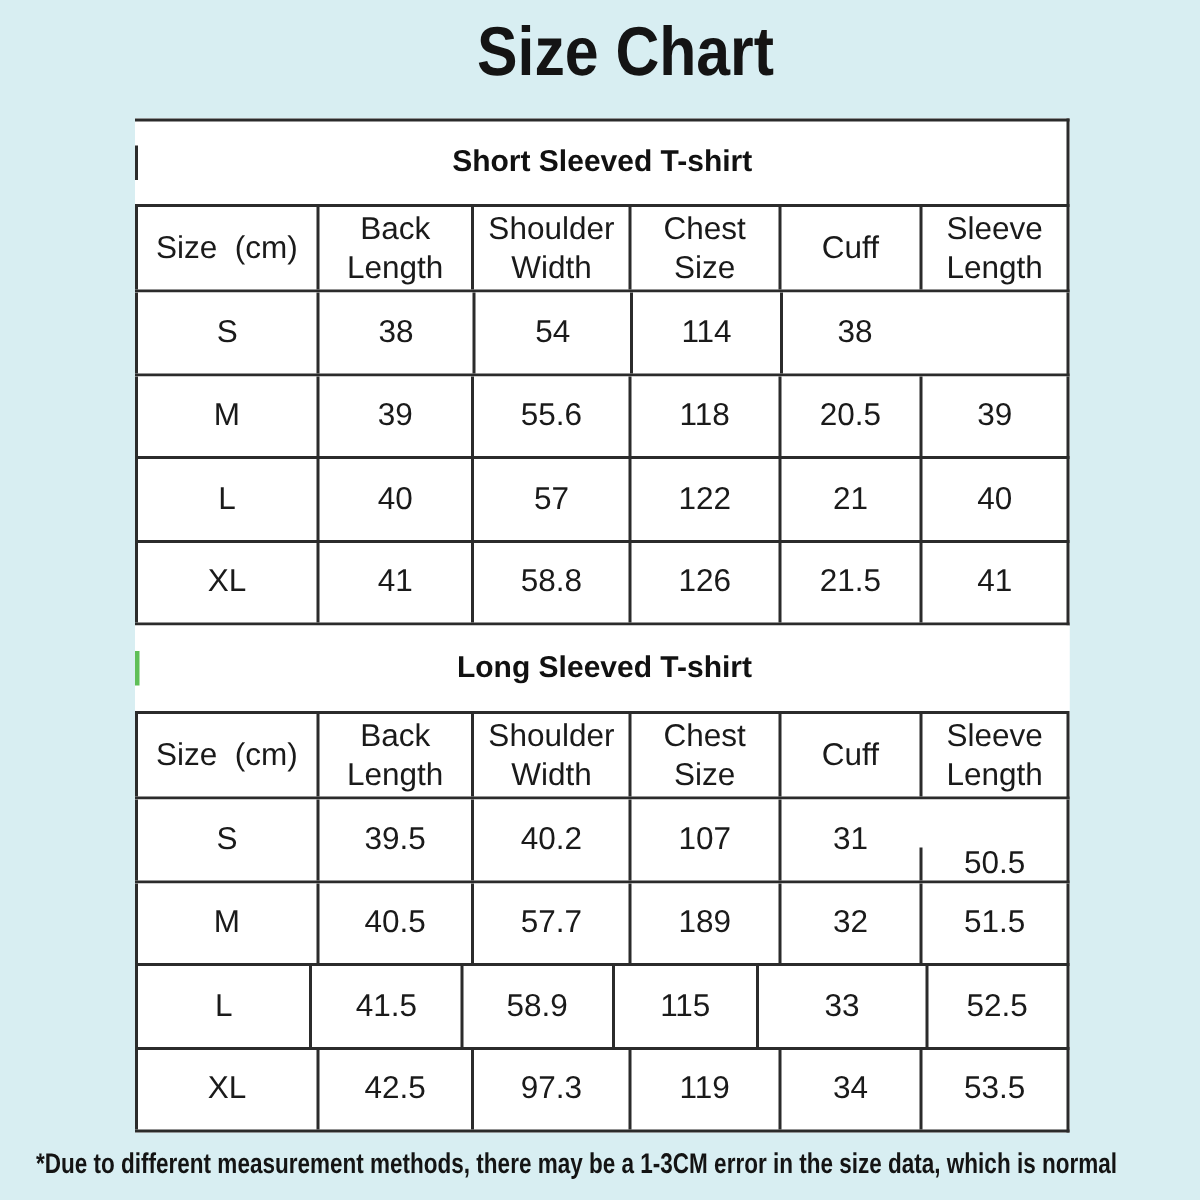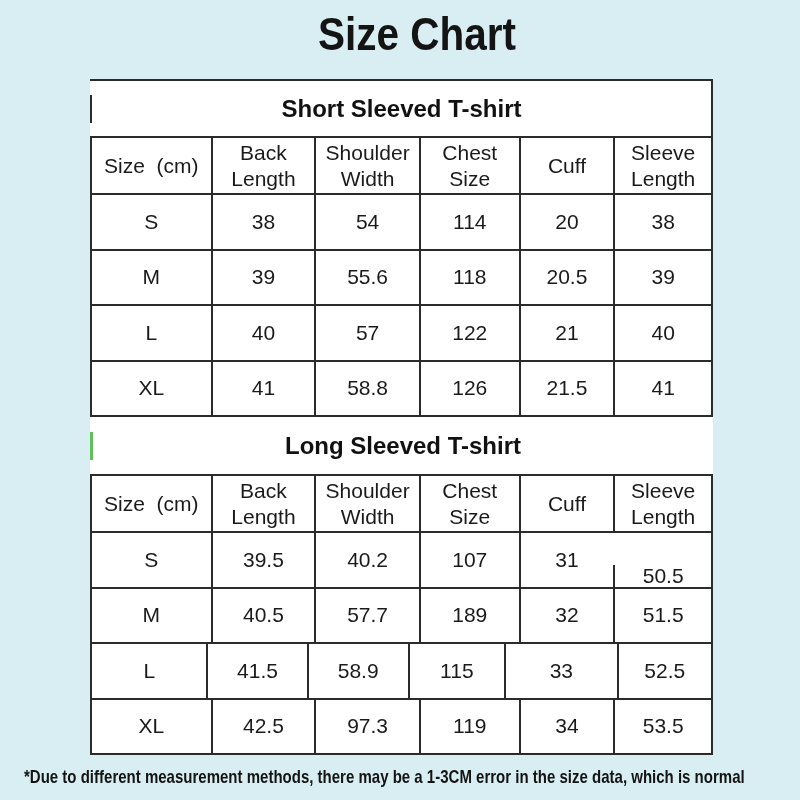--- a/index.html
+++ b/index.html
@@ -52,21 +52,21 @@
     line-height:26px;
     color:#1a1a1a;
     overflow:hidden;
   }
   .title-cell{
     flex:1;
     border-left:2px solid #2b2b2b;
     display:flex;
     align-items:center;
     justify-content:center;
-    font-size:24px;
+    font-size:20px;
     font-weight:700;
     color:#111;
   }
   
   .row-title.highlighted{border-right:none;}
   .row-title.highlighted .title-cell{border-left:3px solid #5fbf58;}
   .footnote{
     position:absolute;
     left:24px;top:762px;
     font-size:19px;
@@ -93,21 +93,20 @@
         <div class="cell" style="width: 105px;">Shoulder Width</div>
         <div class="cell" style="width: 100px;">Chest Size</div>
         <div class="cell" style="width: 95px;">Cuff</div>
         <div class="cell" style="width: 98px;">Sleeve Length</div>
       </div>
       <div class="row row-data">
         <div class="cell" style="width: 121px;">S</div>
         <div class="cell" style="width: 104px;">38</div>
         <div class="cell" style="width: 105px;">54</div>
         <div class="cell" style="width: 100px;">114</div>
-        <div class="cell" style="width: 95px;">20</div>
         <div class="cell" style="width: 98px;">38</div>
       </div>
       <div class="row row-data">
         <div class="cell" style="width: 121px;">M</div>
         <div class="cell" style="width: 104px;">39</div>
         <div class="cell" style="width: 105px;">55.6</div>
         <div class="cell" style="width: 100px;">118</div>
         <div class="cell" style="width: 95px;">20.5</div>
         <div class="cell" style="width: 98px;">39</div>
       </div>

